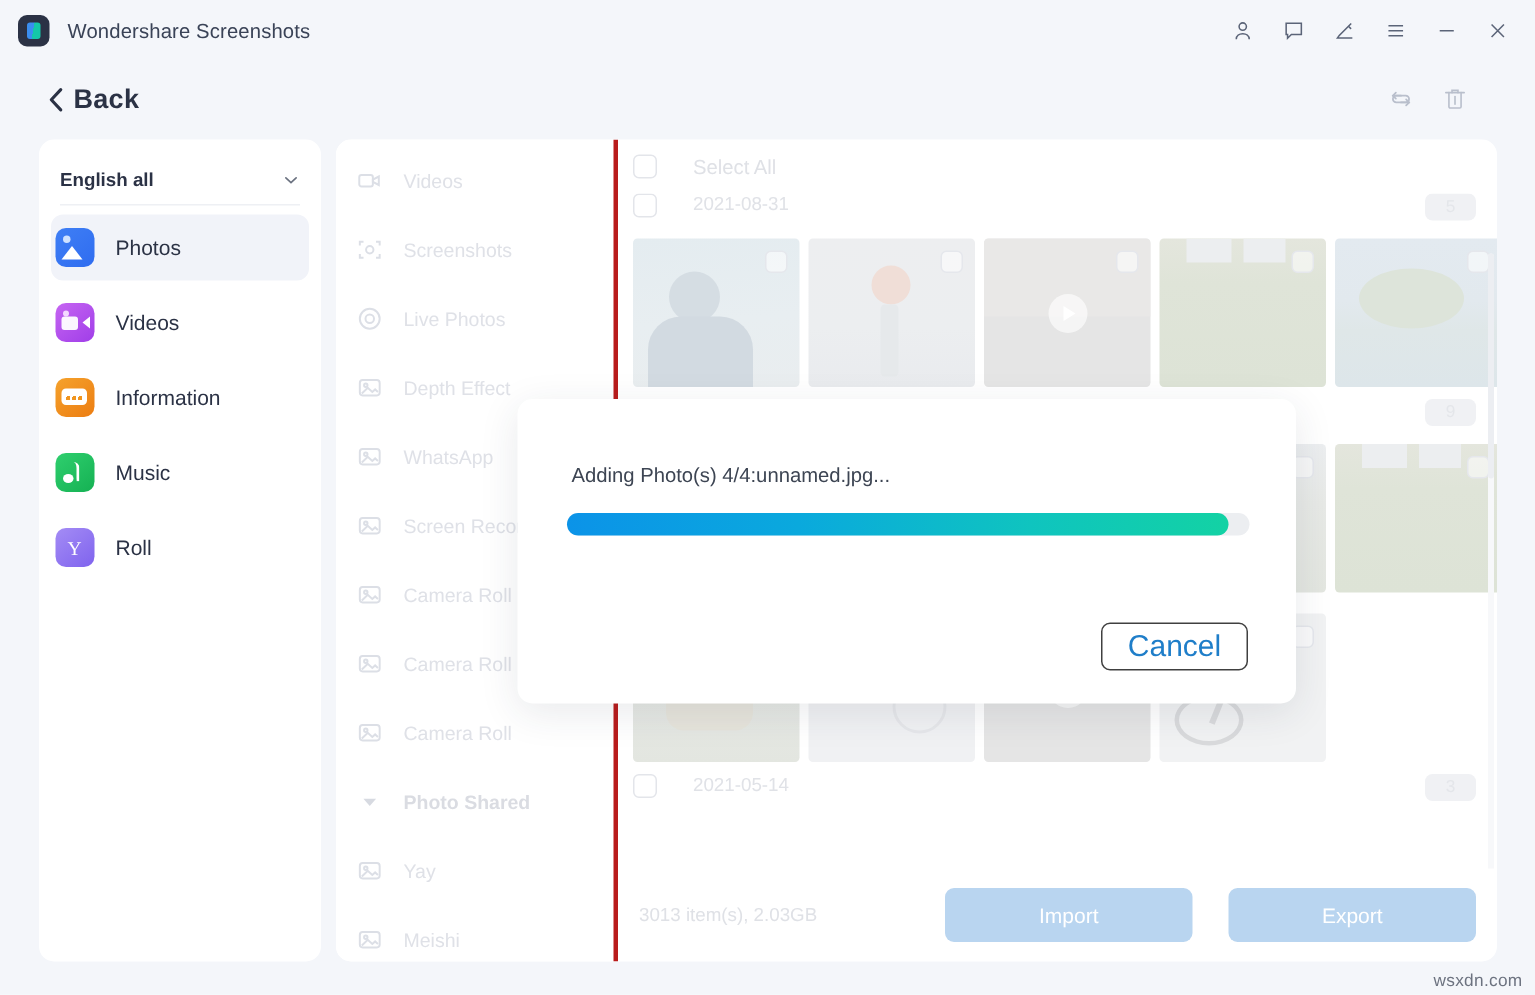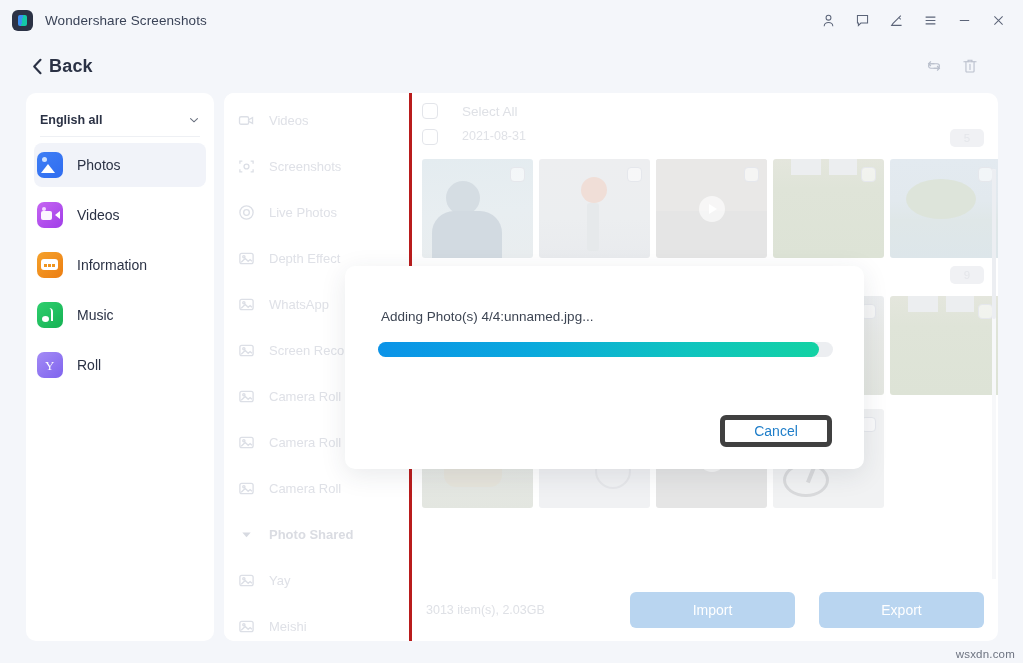--- a/index.html
+++ b/index.html
@@ -239,23 +239,23 @@
     position:absolute; left:33px; top:76px;
     width:455px; height:15px; border-radius:8px;
     background:#eceef1;
   }
   .progress-fill {
     position:absolute; left:0; top:0; height:15px; border-radius:8px;
     background:linear-gradient(90deg,#0b93e8 0%,#0aa9dd 35%,#0fc4bf 70%,#13d2a4 100%);
   }
   .dlg-cancel {
     position:absolute; right:32px; bottom:22px;
-    width:112px; height:32px; border-radius:6px;
-    border:5px solid #404040; background:#ffffff;
-    color:#1f7ec9; font-size:14px;
+    width:98px; height:32px; border-radius:6px;
+    border:1px solid #404040; background:#ffffff;
+    color:#1f7ec9; font-size:20px;
     display:flex;align-items:center;justify-content:center;
     cursor:default;
   }
 
   .watermark {
     position:absolute; right:8px; bottom:3px;
     font-size:11.5px; color:#6d7380; letter-spacing:.2px;
   }
 </style>
 </head>
@@ -584,20 +584,25 @@
             </div>
           <div class="thumb t-video">
               <span class="tchk"></span>
               <span class="play"></span>
             </div>
           <div class="thumb t-cable">
               <span class="tchk"></span>
             </div>
         </div>
 
+        <div class="date-row">
+          <span class="chk"></span>
+          <span class="date-label">2021-05-14</span>
+          <span class="date-badge">3</span>
+        </div>
 
         <div class="scrollbar">
           <div class="scrollthumb"></div>
         </div>
       </div>
 
       <div class="bottom-bar">
         <span class="bb-count">3013 item(s), 2.03GB</span>
         <div class="bb-actions">
           <div class="bb-button">Import</div>

